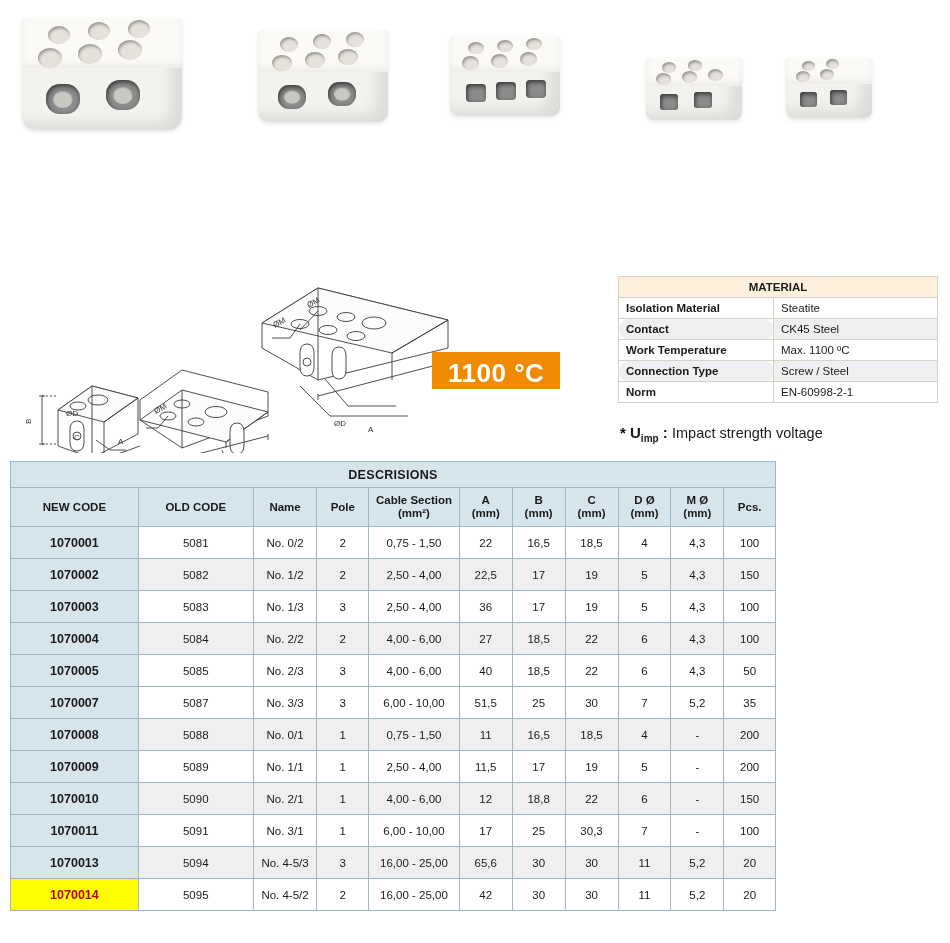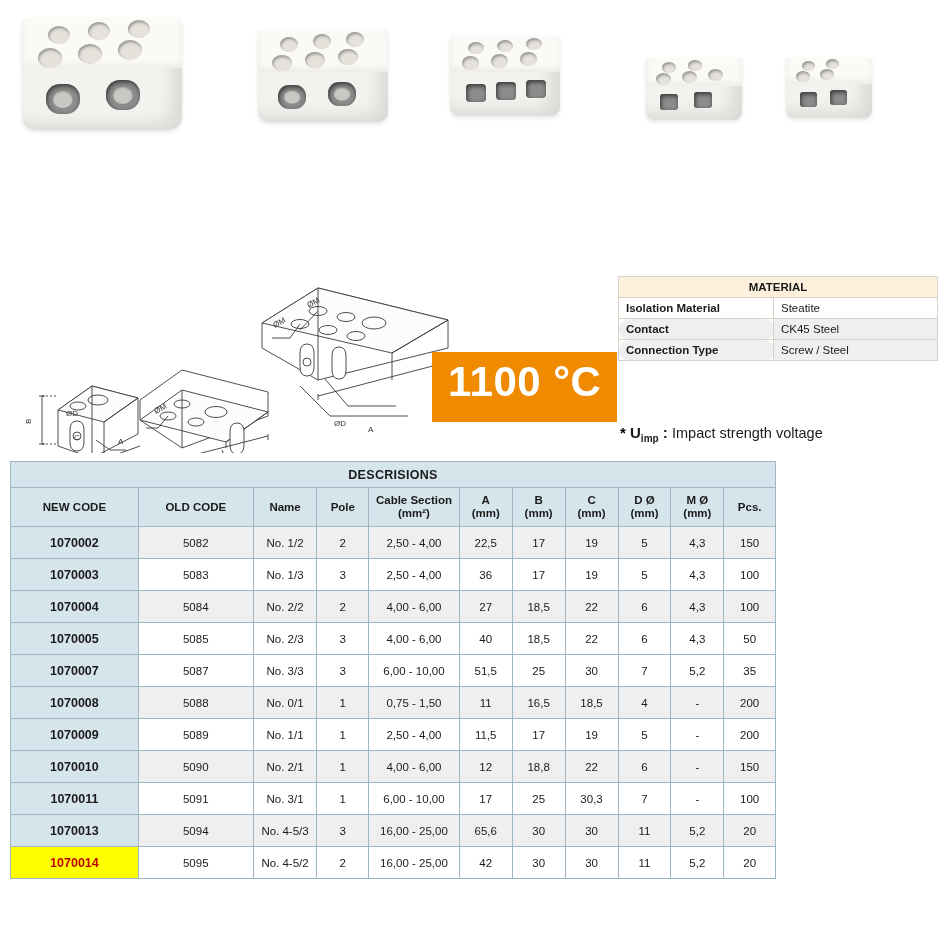--- a/index.html
+++ b/index.html
@@ -67,23 +67,23 @@
   }
   .drawings svg { display: block; }
 
   
   .temp-badge {
     position: absolute;
     left: 432px;
     top: 352px;
     background: #f08a00;
     color: #ffffff;
-    font-size: 42px;
-    font-weight: bold;
-    padding: 6px 16px 16px 16px;
+    font-size: 26px;
+    font-weight: bold;
+    padding: 6px 16px 0 16px;
     letter-spacing: 0.5px;
     font-family: "Liberation Sans", sans-serif;
   }
 
   
   .material-table {
     position: absolute;
     left: 618px;
     top: 276px;
     width: 320px;
@@ -357,23 +357,31 @@
     <th class="mat-head" colspan="2">MATERIAL</th>
   </tr>
   <tr>
     <td class="key">Isolation Material</td>
     <td class="val">Steatite</td>
   </tr>
   <tr class="alt">
     <td class="key">Contact</td>
     <td class="val">CK45 Steel</td>
   </tr>
+  <tr>
+    <td class="key">Work Temperature</td>
+    <td class="val">Max. 1100 ºC</td>
+  </tr>
   <tr class="alt">
     <td class="key">Connection Type</td>
     <td class="val">Screw / Steel</td>
+  </tr>
+  <tr>
+    <td class="key">Norm</td>
+    <td class="val">EN-60998-2-1</td>
   </tr>
 </tbody>
   </table>
 
 <div class="note">
   <span class="star">*</span>
   <span>U</span><span class="sub">imp</span><span> : </span><span class="light">Impact strength voltage</span>
 </div>
 
 <div class="data-wrap">
@@ -407,20 +415,33 @@
         <div>D Ø</div>
         <div>(mm)</div>
       </th>
       <th style="width:62px">
         <div>M Ø</div>
         <div>(mm)</div>
       </th>
       <th style="width:62px"><span>Pcs.</span></th>
     </tr>
 
+    <tr>
+      <td class="newcode">1070001</td>
+      <td class="cell">5081</td>
+      <td class="cell">No. 0/2</td>
+      <td class="cell">2</td>
+      <td class="cell">0,75 - 1,50</td>
+      <td class="cell">22</td>
+      <td class="cell">16,5</td>
+      <td class="cell">18,5</td>
+      <td class="cell">4</td>
+      <td class="cell">4,3</td>
+      <td class="cell">100</td>
+    </tr>
 
     <tr>
       <td class="newcode">1070002</td>
       <td class="cell-alt">5082</td>
       <td class="cell-alt">No. 1/2</td>
       <td class="cell-alt">2</td>
       <td class="cell-alt">2,50 - 4,00</td>
       <td class="cell-alt">22,5</td>
       <td class="cell-alt">17</td>
       <td class="cell-alt">19</td>

